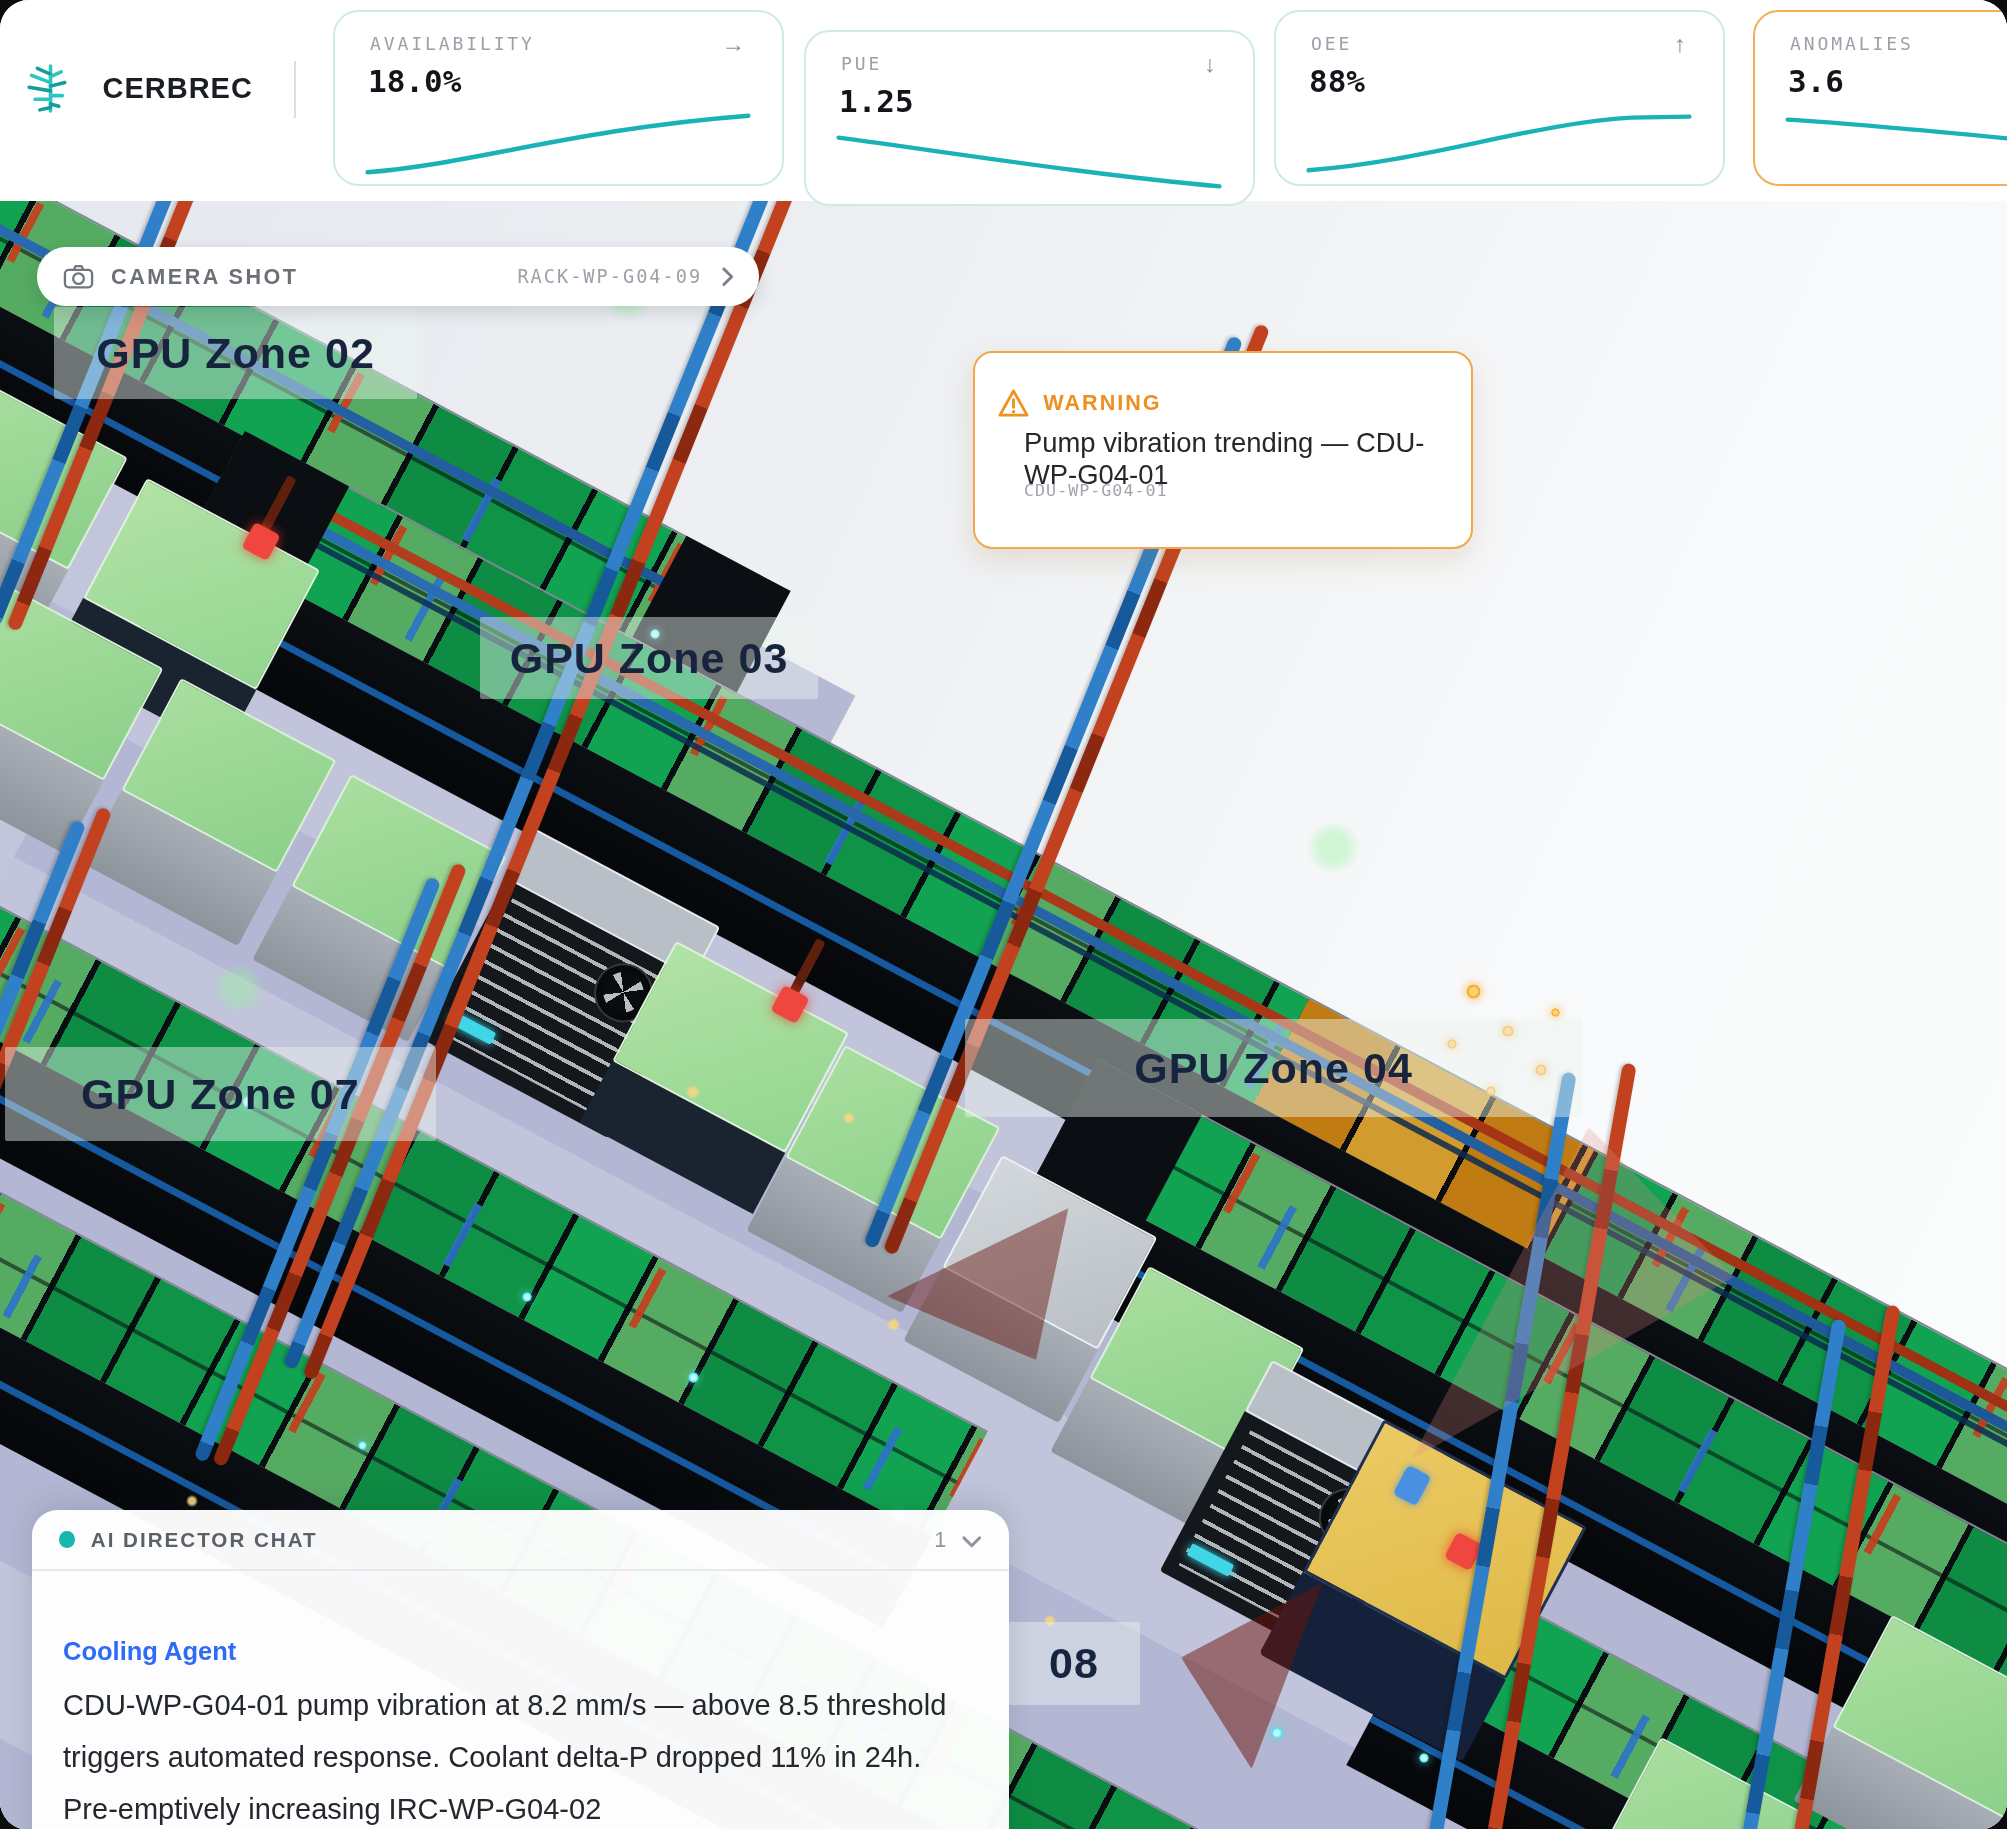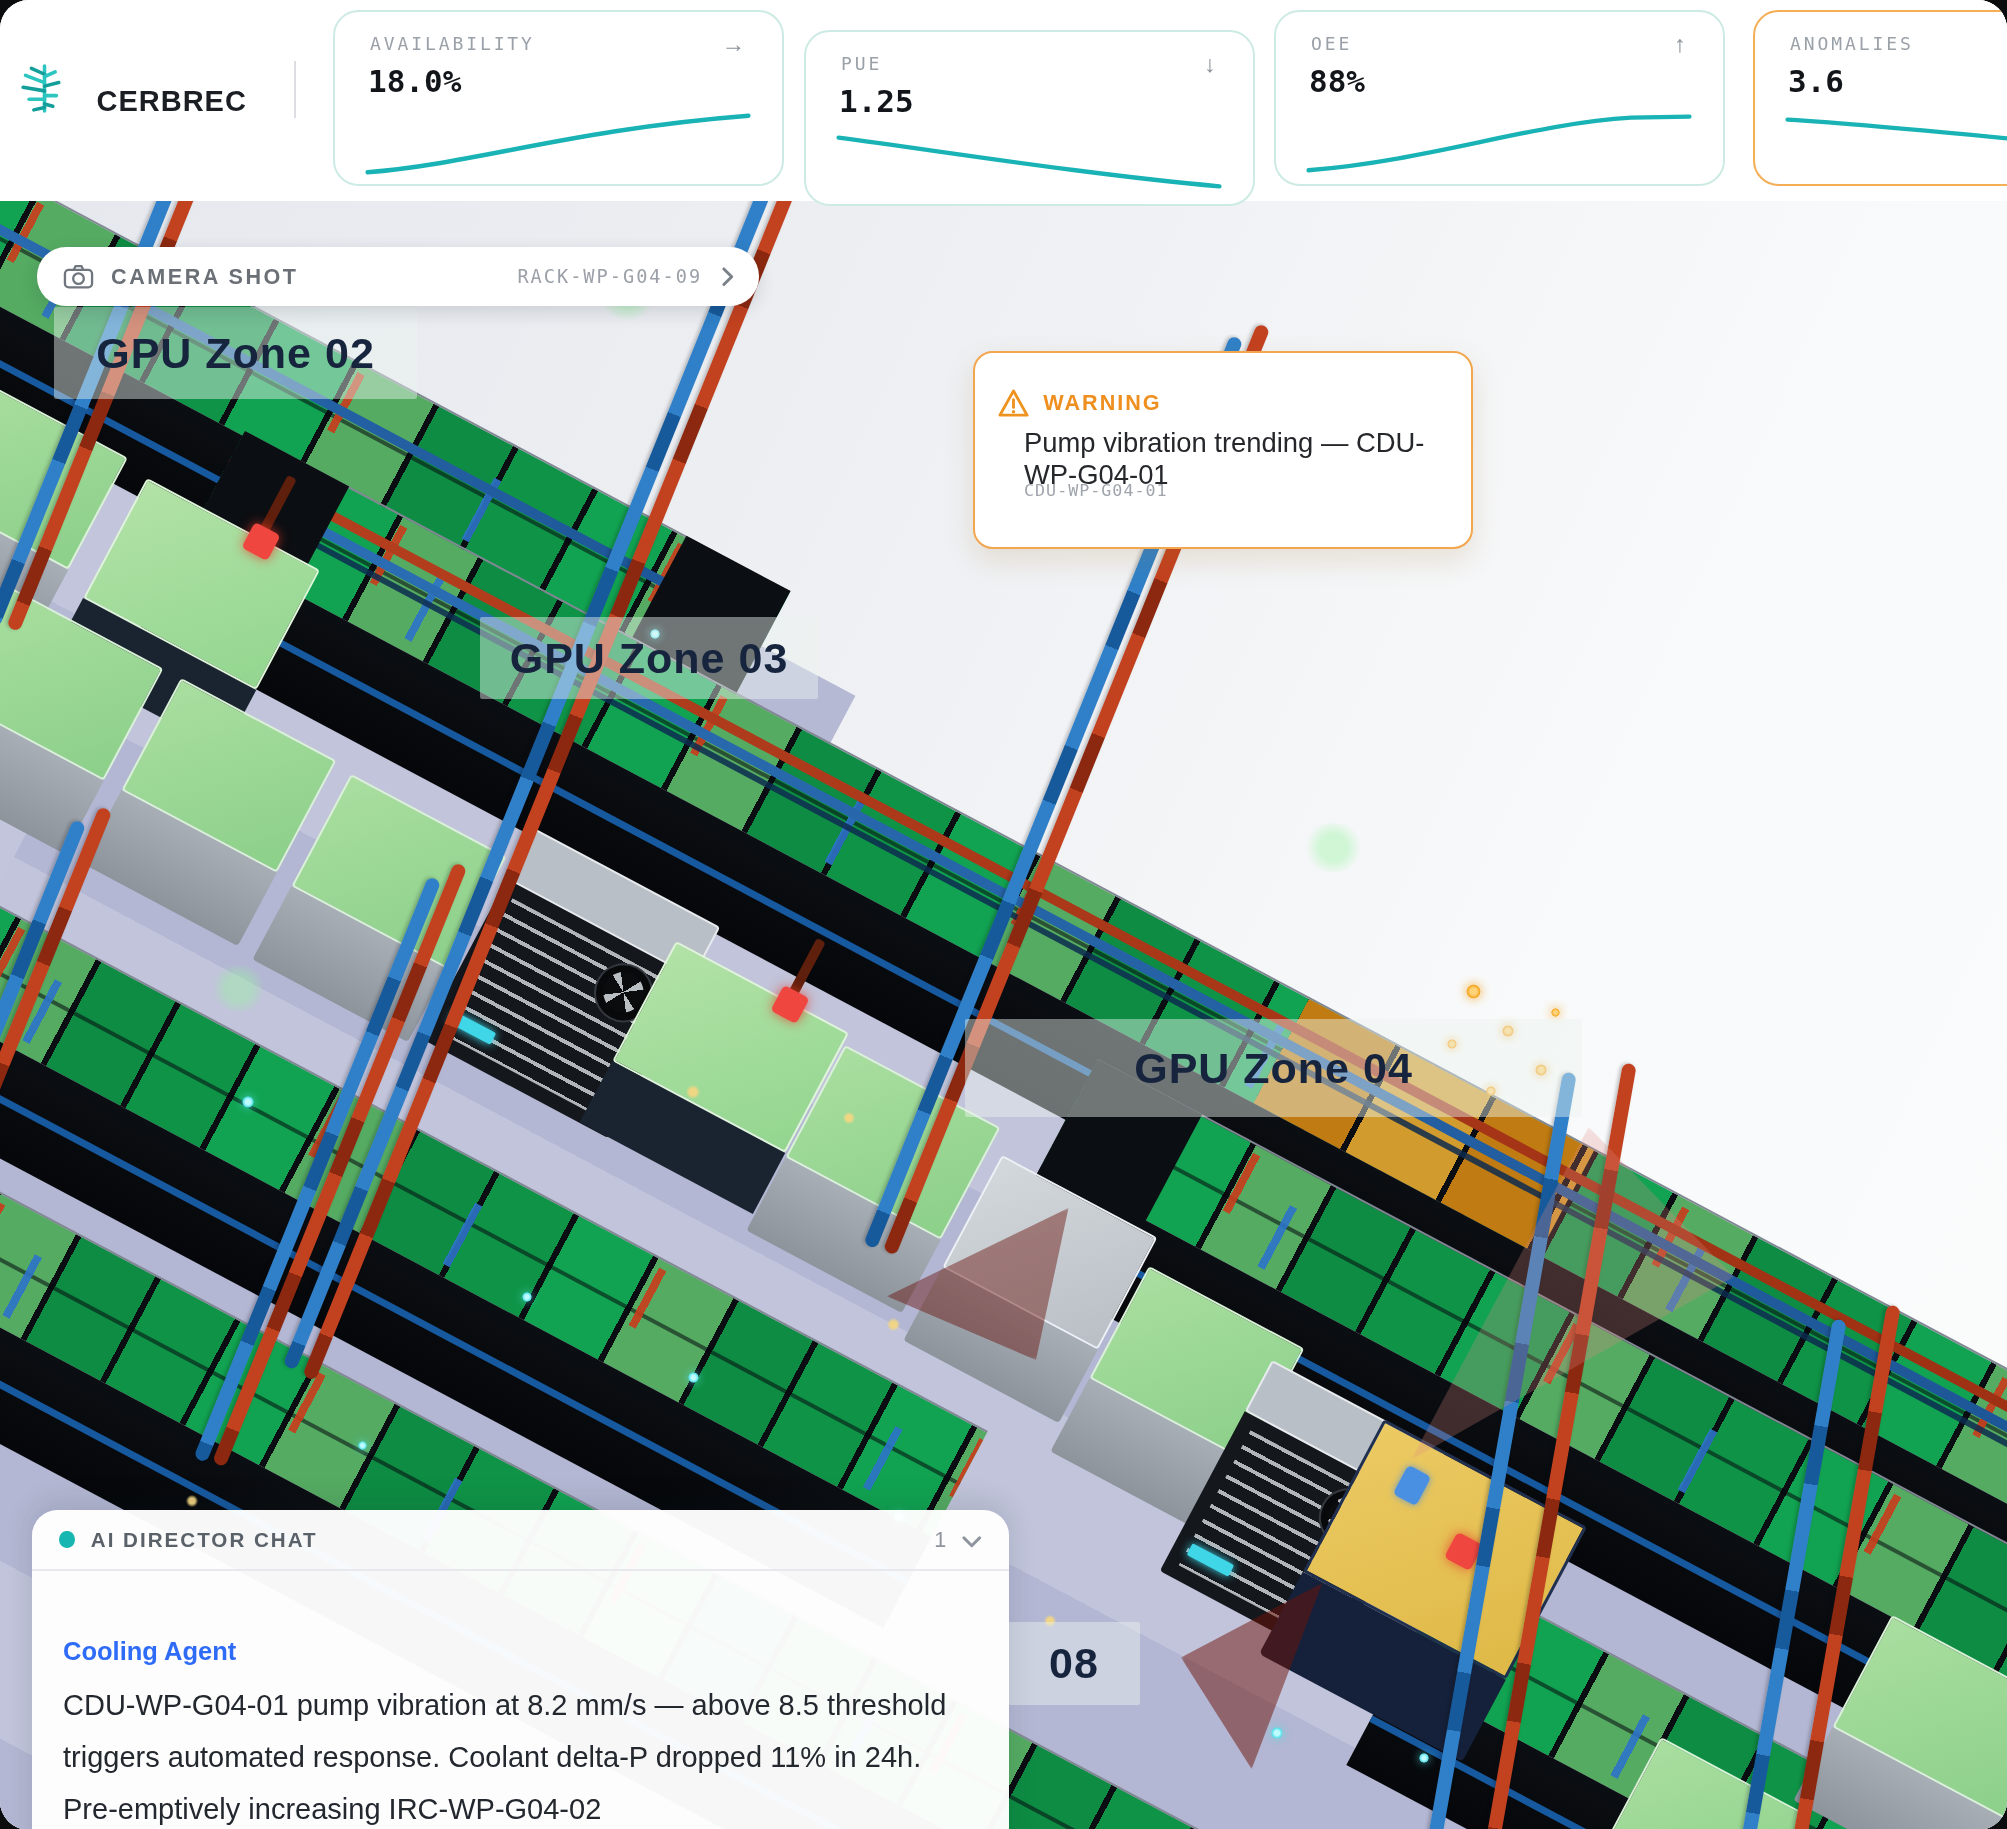--- a/index.html
+++ b/index.html
@@ -66,21 +66,21 @@
   .amber{background:radial-gradient(circle,#ffd37a 0 30%,#f5a623 60%,rgba(245,166,35,0) 72%);box-shadow:0 0 9.8px rgba(245,166,35,.8);}
   .cyan{background:radial-gradient(circle,#bdfbff 0 30%,#54e0e8 60%,rgba(84,224,232,0) 75%);box-shadow:0 0 8.8px rgba(84,224,232,.7);}
   .soft{background:radial-gradient(circle,rgba(243,214,130,.95) 0 35%,rgba(243,214,130,0) 75%);}
   .glowg{position:absolute;border-radius:50%;background:radial-gradient(circle,rgba(150,245,160,.4) 0 35%,rgba(150,245,160,0) 72%);z-index:3;}
   
   .zone{position:absolute;display:flex;align-items:center;justify-content:center;
     background:rgba(236,243,239,.45);z-index:8;border-radius:2px;}
   .zone span{font-weight:bold;font-size:43px;color:#16243e;letter-spacing:1px;}
   
   header{position:absolute;left:0;top:0;width:2007px;height:201px;background:#ffffff;z-index:20;}
-  .brand{position:absolute;left:16px;top:59px;display:flex;align-items:flex-end;gap:23.5px;}
+  .brand{position:absolute;left:22px;top:59px;display:flex;align-items:center;gap:23.5px;}
   .brand .name{font-size:29px;font-weight:bold;color:#1b1e23;letter-spacing:1px;}
   .hdiv{position:absolute;left:294px;top:61px;width:2px;height:57px;background:#dcdee3;}
   .kpi{position:absolute;top:9.8px;width:451px;height:176px;background:#fff;border:2px solid #cdebe4;
     border-radius:25.5px;box-sizing:border-box;}
   .kpi.hot{border:2.9px solid #f3ae56;}
   .kpi .lab{position:absolute;left:35px;top:21.6px;font-size:18px;color:#9aa1a8;letter-spacing:2.9px;font-family:"DejaVu Sans Mono",monospace;}
   .kpi .val{position:absolute;left:33px;top:51px;font-size:31px;font-weight:bold;color:#121519;font-family:"DejaVu Sans Mono",monospace;}
   .kpi .tr-ic{position:absolute;right:37px;top:19.6px;font-size:23.5px;color:#8a9098;}
   .kpi svg{position:absolute;left:27.4px;right:27.4px;top:92px;width:392px;height:78px;}
   
@@ -288,20 +288,23 @@
 
   <div class="zone" style="left:54px;top:307px;width:363px;height:92px;">
       <span>GPU Zone 02</span>
     </div>
   <div class="zone" style="left:480px;top:617px;width:338px;height:82px;">
       <span>GPU Zone 03</span>
     </div>
   <div class="zone" style="left:965px;top:1019px;width:617px;height:98px;">
       <span>GPU Zone 04</span>
     </div>
+  <div class="zone" style="left:4.9px;top:1047px;width:431px;height:94px;">
+      <span>GPU Zone 07</span>
+    </div>
   <div class="zone" style="left:1008px;top:1622px;width:132px;height:83px;">
       <span>08</span>
     </div>
 
   <header>
     <div class="brand">
       <svg width="57" height="59" viewBox="0 0 48 48">
         <g fill="none" stroke="#2cc5c0" stroke-width="3" stroke-linecap="round">
           <path d="M24 5 V43"></path>
           <path d="M24 12 L13 7" stroke="#149e9a"></path>

